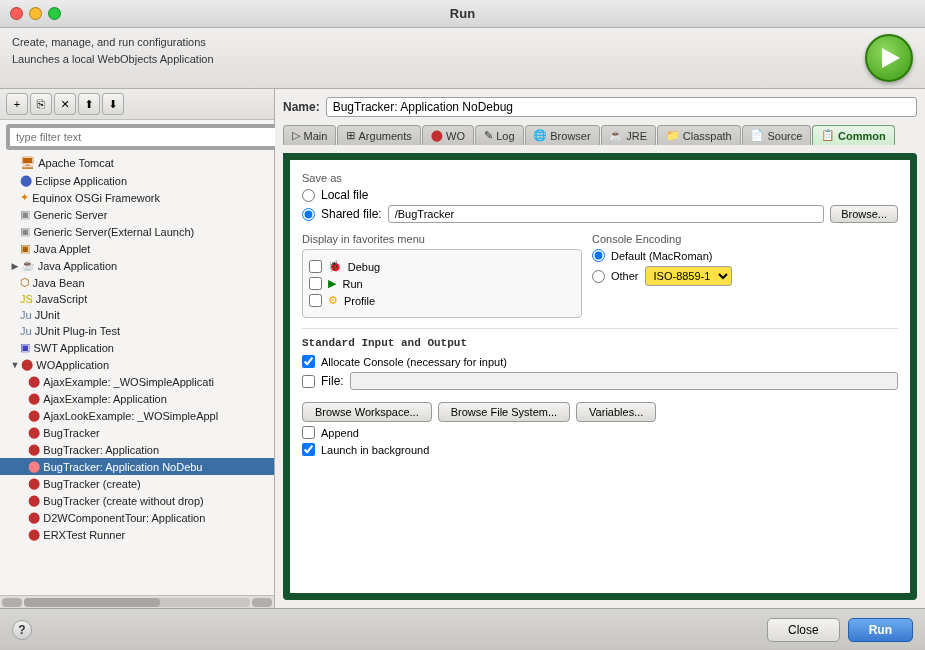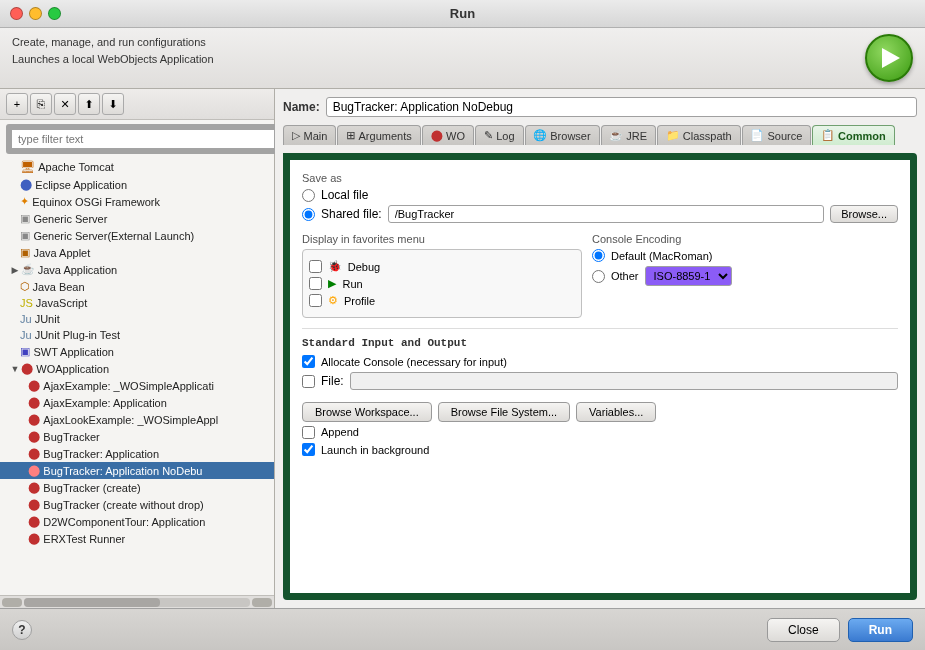--- a/index.html
+++ b/index.html
@@ -107,21 +107,21 @@
       border: 1px solid #aaa;
       border-radius: 3px;
       cursor: pointer;
       display: flex; align-items: center; justify-content: center;
       font-size: 11px;
     }
     .filter-input {
       width: 100%;
       margin: 4px 6px;
       padding: 3px 6px;
-      border: 6px solid #a3a3a3;
+      border: 4px solid #a3a3a3;
       border-radius: 3px;
       background: #fff;
       font-size: 11px;
       color: #888;
     }
     .tree-area {
       flex: 1;
       overflow-y: auto;
       overflow-x: hidden;
     }
@@ -241,21 +241,21 @@
     }
     .checkbox-item { display: flex; align-items: center; gap: 6px; margin: 4px 0; font-size: 11px; }
     .checkbox-item input[type=checkbox] { margin: 0; }
     .encoding-row { display: flex; align-items: center; gap: 6px; margin: 4px 0; }
     .encoding-row label { font-size: 11px; }
     .encoding-select {
       padding: 2px 4px;
       border: 1px solid #a0a0a0;
       border-radius: 3px;
       font-size: 11px;
-      background: #8b5cf6;
+      background: #fde047;
     }
 
     
     .stdio-section { border-top: 1px solid #ddd; padding-top: 8px; }
     .stdio-title { font-weight: bold; font-size: 11px; color: #333; margin-bottom: 6px; font-family: Liberation Mono, monospace; }
     .file-row { display: flex; align-items: center; gap: 6px; margin: 4px 0; }
     .file-input {
       flex: 1;
       padding: 2px 6px;
       border: 1px solid #a0a0a0;
@@ -266,21 +266,21 @@
     .btn-row { display: flex; gap: 6px; margin-top: 12px; }
     .action-btn {
       padding: 3px 12px;
       background: linear-gradient(to bottom, #f5f4f2, #dddbd8);
       border: 1px solid #999;
       border-radius: 4px;
       font-size: 11px;
       cursor: pointer;
     }
 
-    .append-row { display: flex; gap: 6px; margin: 4px 0; font-size: 11px; }
+    .append-row { display: flex; align-items: center; gap: 6px; margin: 4px 0; font-size: 11px; }
     .launch-row { display: flex; align-items: center; gap: 6px; margin: 4px 0; font-size: 11px; }
 
     
     .bottom-bar {
       display: flex;
       justify-content: flex-end;
       gap: 8px;
       padding: 4px 0 0 0;
     }
     .apply-btn, .revert-btn {

